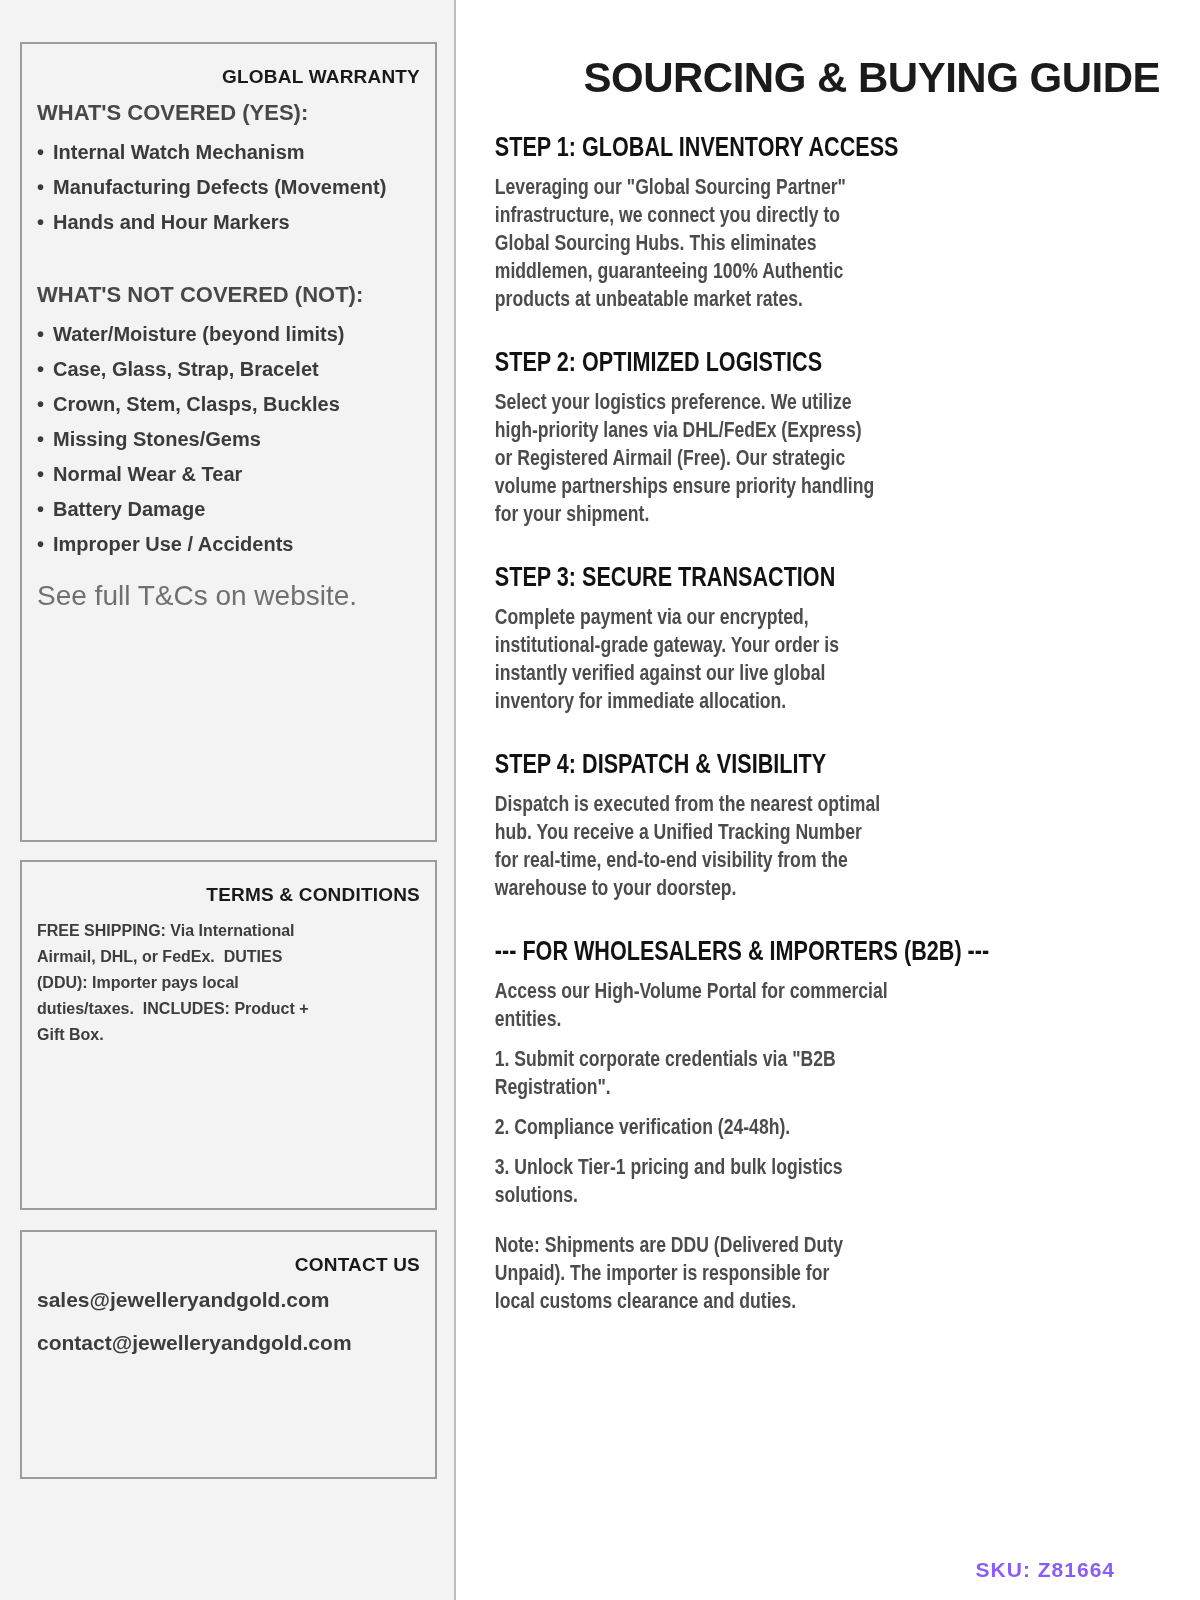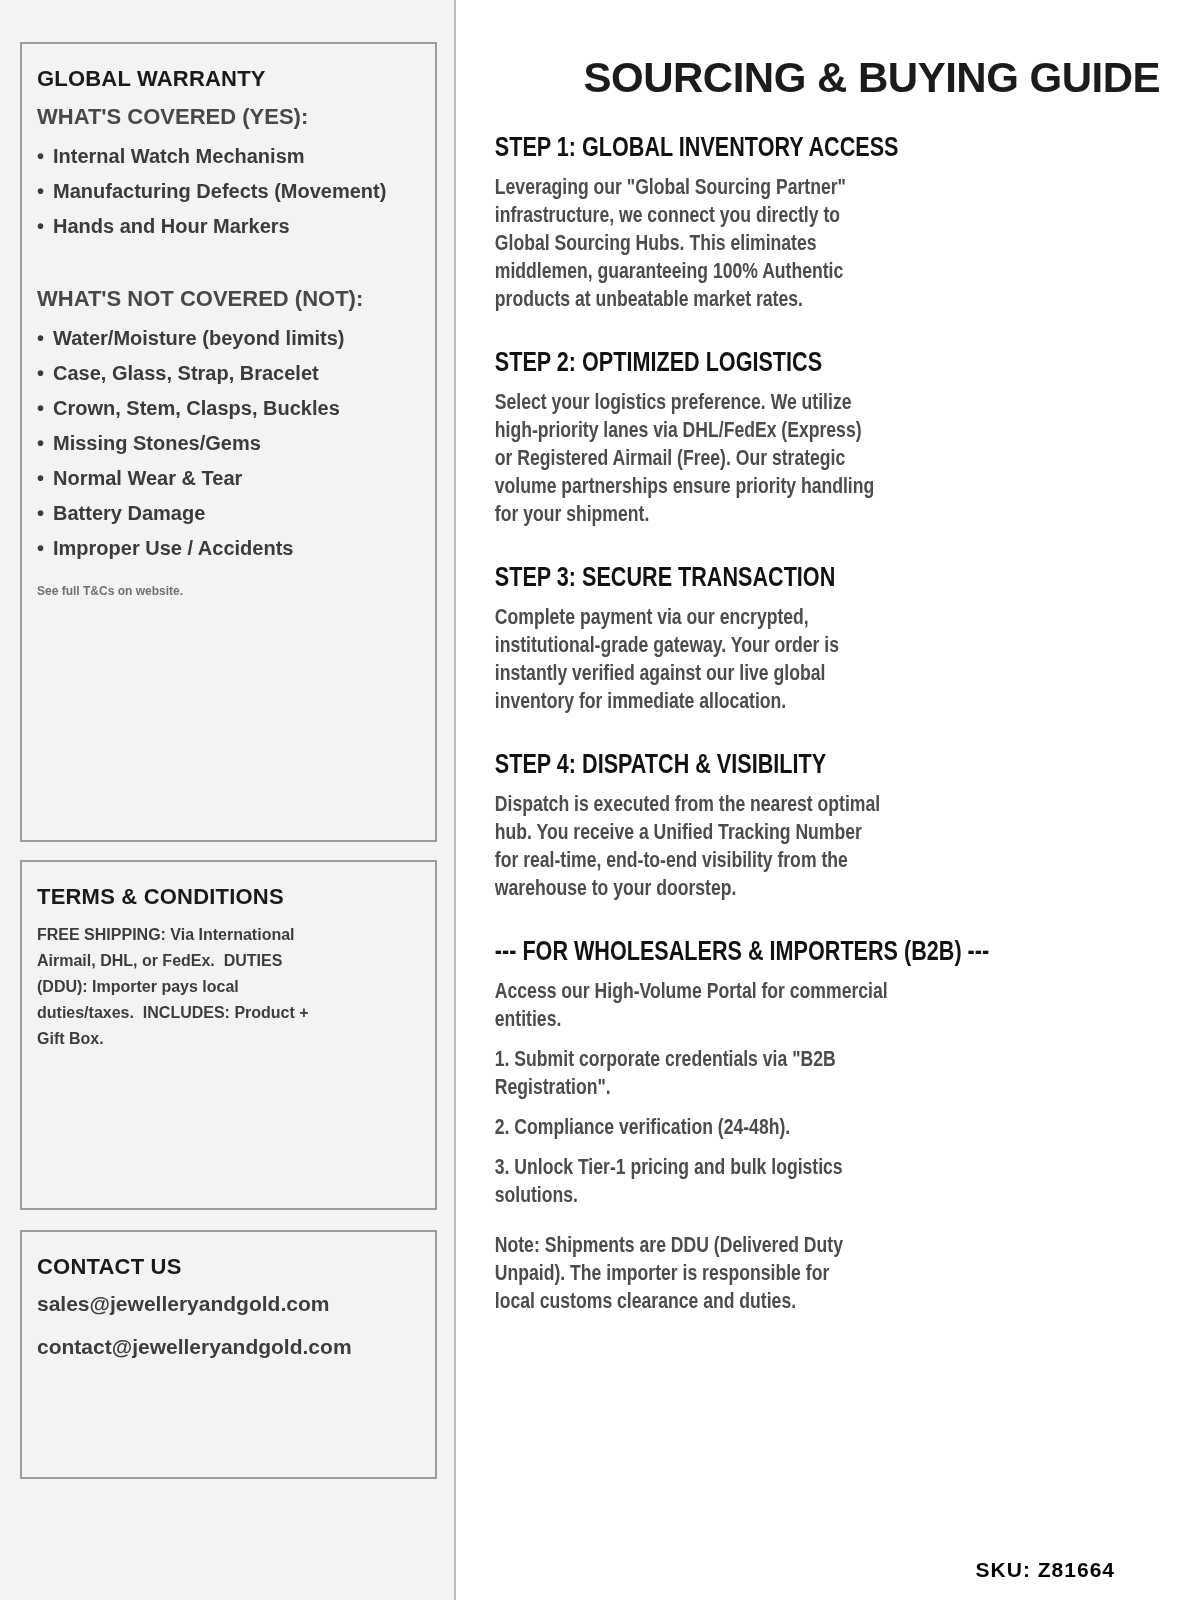--- a/index.html
+++ b/index.html
@@ -13,29 +13,30 @@
     background:#f3f3f3; border-right:2px solid #bdbdbd; box-sizing:border-box;
   }
   .box {
     position:absolute; left:20px; width:417px; box-sizing:border-box;
     border:2px solid #9c9c9c; padding:16px 15px; background:#f3f3f3;
   }
   .box-warranty { top:42px;   height:800px; }
   .box-terms    { top:860px;  height:350px; }
   .box-contact  { top:1230px; height:249px; }
   .box h2 {
-    margin:6px 0 12px 0; font-size:22px; font-weight:bold; color:#1a1a1a;
+    margin:6px 0 12px 0; font-size:19px; font-weight:bold; color:#1a1a1a;
     letter-spacing:0.2px;
+    text-align:right;
   }
   .box h3 { margin:0 0 16px 0; font-size:22px; font-weight:bold; color:#484848; }
   .h3-gap { margin-top:50px !important; }
   .bullet { display:flex; gap:9px; margin-bottom:15px; align-items:flex-start; }
   .bullet .dot  { font-size:20px; font-weight:bold; color:#3b3b3b; line-height:20px; }
   .bullet .btxt { font-size:20px; font-weight:bold; color:#3b3b3b; line-height:20px; }
-  .footnote { margin:26px 0 0 0; font-size:12px; font-weight:bold; color:#707070; }
+  .footnote { margin:26px 0 0 0; font-size:28px; font-weight:normal; color:#707070; }
   .terms-body {
     margin:4px 0 0 0; font-size:16px; font-weight:bold; color:#3d3d3d;
     line-height:26px; white-space:pre-wrap;
   }
   .contact-line { margin:0 0 19px 0; font-size:21px; font-weight:bold; color:#3d3d3d; }
   
   .main { position:absolute; left:458px; top:0; width:742px; height:1600px; }
   .main h1 {
     margin:54px 0 0 0; padding-right:40px; text-align:right;
     font-size:42px; font-weight:bold; color:#1b1b1b; letter-spacing:-0.5px;
@@ -51,21 +52,21 @@
   }
   .step:first-child h4 { margin-top:0; }
   .step p, .b2b p {
     margin:0; font-size:22px; font-weight:bold; color:#4c4c4c;
     line-height:28px; white-space:pre-line;
   }
   .b2b-item { margin-top:12px !important; }
   .b2b-note { margin-top:22px !important; }
   .sku {
     position:absolute; right:85px; bottom:18px;
-    font-size:21px; font-weight:bold; color:#000000; letter-spacing:1px;margin-top:44px;
+    font-size:21px; font-weight:bold; color:#8b5cf6; letter-spacing:1px;margin-top:44px;
   }
 </style>
 </head>
 <body>
 
 <div>
 
   <aside class="sidebar">
 
     <section class="box box-warranty">

